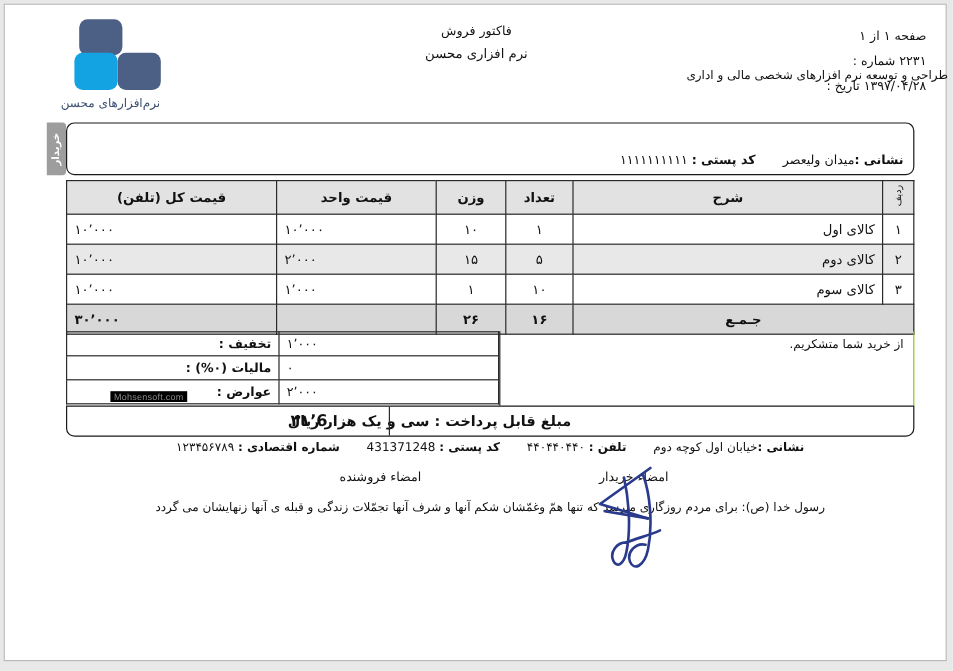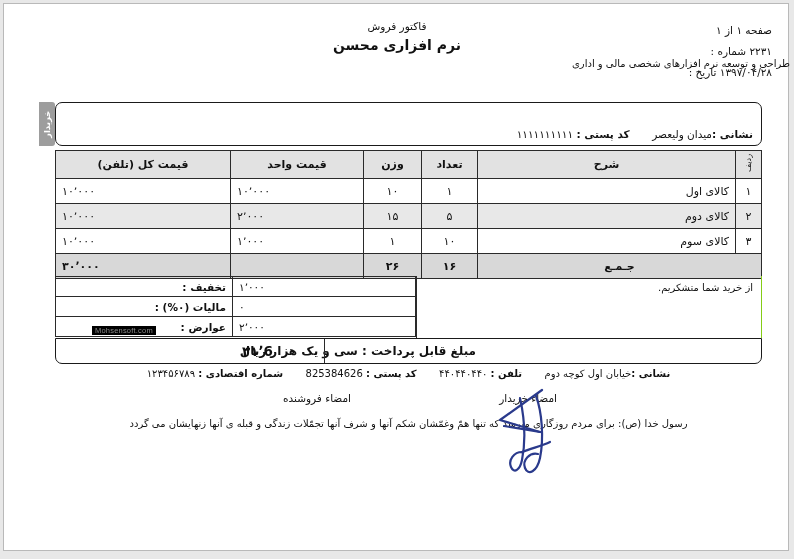--- a/index.html
+++ b/index.html
@@ -21,21 +21,21 @@
   #header{position:absolute;left:0;top:0;width:786px;height:92px;}
   #logo-block{position:absolute;right:auto;left:18px;top:12px;width:140px;text-align:center;}
   .logo-mark{position:relative;width:84px;height:62px;margin:0 auto;}
   .sq{position:absolute;border-radius:7px;}
   .sq-a{width:36px;height:30px;left:16px;top:0;background:#4c5f84;}
   .sq-b{width:36px;height:31px;left:48px;top:28px;background:#4c5f84;}
   .sq-c{width:36px;height:31px;left:12px;top:28px;background:#13a3e3;}
   .logo-text{font-size:10px;color:#3b4f72;margin-top:3px;letter-spacing:0;}
   #title-block{position:absolute;left:0;right:0;top:14px;text-align:center;}
   .t-sub{font-size:10.5px;color:#111;line-height:16px;}
-  .t-main{font-size:14px;font-weight:bold;color:#111;line-height:22px;}
+  .t-main{font-size:11px;font-weight:normal;color:#111;line-height:22px;}
   .t-tag{font-size:10px;color:#111;line-height:16px;text-align:right;}
   #meta-block{position:absolute;right:18px;top:16px;text-align:right;}
   .meta-line{font-size:10.5px;color:#111;line-height:21px;white-space:nowrap;}
   
   #buyer-box{
     position:absolute;right:26px;top:98px;width:707px;height:44px;
     border:1.6px solid #1a1a1a;border-radius:7px;box-sizing:border-box;
     background:#fff;
   }
   #buyer-tab{
@@ -121,20 +121,28 @@
   }
   #signature{position:absolute;left:476px;top:378px;width:130px;height:100px;pointer-events:none;}
 </style>
 </head>
 <body>
 
 <div id="page">
 
   <div id="header">
 
+    <div id="logo-block">
+      <div class="logo-mark">
+        <div class="sq sq-a"></div>
+        <div class="sq sq-b"></div>
+        <div class="sq sq-c"></div>
+      </div>
+      <div class="logo-text">نرم‌افزارهای محسن</div>
+    </div>
 
     <div id="title-block">
       <div class="t-sub">فاکتور فروش</div>
       <div class="t-main">نرم افزاری محسن</div>
       <div class="t-tag">طراحی و توسعه نرم افزارهای شخصی مالی و اداری</div>
     </div>
 
     <div id="meta-block">
       <div class="meta-line">صفحه ۱ از ۱</div>
       <div class="meta-line">
@@ -238,21 +246,21 @@
     <div class="gv">۳۱٬6</div>
   </div>
 
   <div id="seller-line">
     <span class="bl">نشانی :</span><span>خیابان اول کوچه دوم</span>
     <span class="gap"></span>
     <span class="bl">تلفن :</span>
     <span>۴۴۰۴۴۰۴۴۰</span>
     <span class="gap"></span>
     <span class="bl">کد پستی :</span>
-    <span>825384626</span>
+    <span>431371248</span>
     <span class="gap"></span>
     <span class="bl">شماره اقتصادی :</span>
     <span>۱۲۳۴۵۶۷۸۹</span>
   </div>
 
   <div id="sign-row">
     <div id="sign-buyer">امضاء خریدار</div>
     <div id="sign-seller">امضاء فروشنده</div>
   </div>
 

